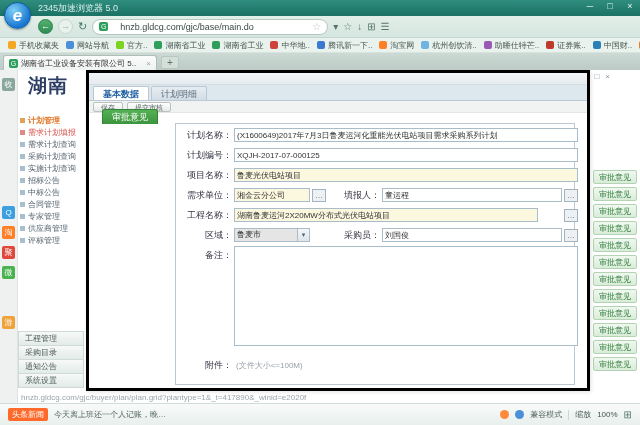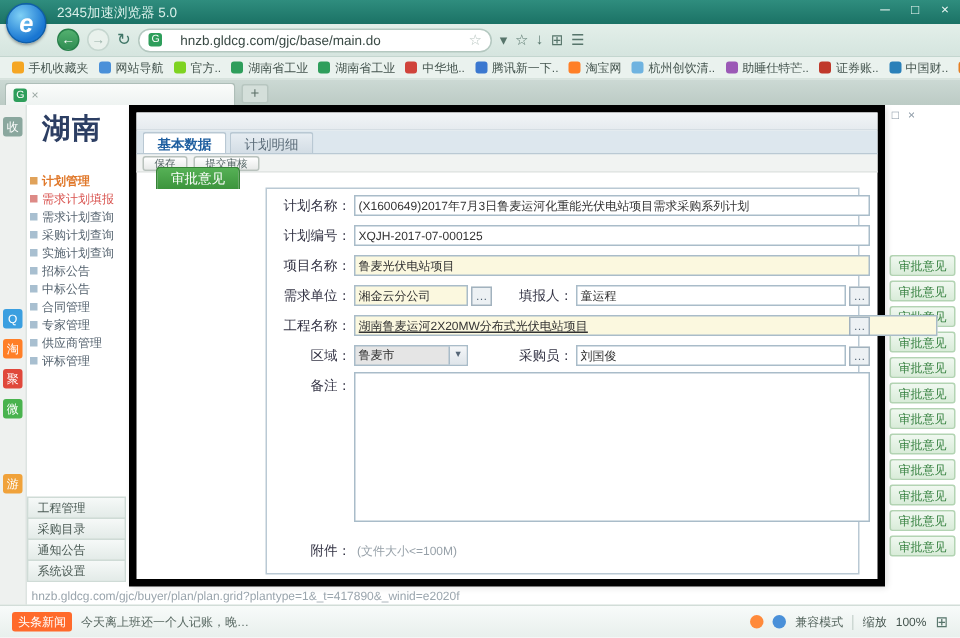--- a/index.html
+++ b/index.html
@@ -71,21 +71,21 @@
 
   .bottom-groups{position:absolute;left:0;bottom:15px;width:66px}
   .group-bar{height:15px;background:linear-gradient(#f6f9f8,#e3ebe8);border:1px solid #cfdbd6;margin-top:-1px;font-size:8px;line-height:14px;padding-left:6px;color:#4a5a54}
 
   .right-col{position:absolute;right:3px;top:100px;width:44px;z-index:2}
   .appr-btn{height:14px;margin-bottom:3px;background:linear-gradient(#f0f8f0,#d9ecd9);border:1px solid #b3d4b3;border-radius:2px;font-size:8px;line-height:13px;text-align:center;color:#35803f}
 
   .status-link{position:absolute;left:3px;bottom:1px;font-size:8px;color:#9aa5ad;white-space:nowrap;z-index:5}
 
   
-  .dialog{position:absolute;left:68px;top:0;width:504px;bottom:12px;background:#fff;border:5px solid #000000;box-shadow:1px 1px 4px rgba(0,0,0,.12);z-index:4}
+  .dialog{position:absolute;left:68px;top:0;width:504px;bottom:12px;background:#fff;border:3px solid #000000;box-shadow:1px 1px 4px rgba(0,0,0,.12);z-index:4}
   .m-head{height:12px;background:linear-gradient(#f2f5f7,#e6ebef);border-bottom:1px solid #d5dde3}
   .m-tabs{height:16px;background:#dde7ee;border-bottom:1px solid #bac9d4;display:flex;align-items:flex-end;gap:2px;padding-left:4px}
   .m-tab{height:14px;padding:0 9px;font-size:9px;line-height:14px;color:#5a6b78;background:linear-gradient(#e7edf2,#d3dde5);border:1px solid #b9c8d3;border-bottom:none;border-radius:2px 2px 0 0}
   .m-tab.active{background:#fff;color:#1f5fa0;font-weight:bold}
   .m-toolbar{height:12px;background:#f1f3f2;border-bottom:1px solid #e2e6e4;display:flex;gap:4px;padding:1px 4px}
   .sm-btn{height:10px;padding:0 7px;font-size:7px;line-height:9px;background:linear-gradient(#fff,#e7e9e8);border:1px solid #b9c2bd;border-radius:2px;color:#566}
   .section-tab{position:absolute;left:13px;top:36px;height:15px;padding:0 9px;background:linear-gradient(#56b156,#3c943c);border:1px solid #358435;border-bottom:none;border-radius:3px 3px 0 0;color:#fff;font-size:9px;line-height:14px;z-index:5}
   .form-box{position:absolute;left:86px;top:50px;right:12px;bottom:3px;border:1px solid #bac9d4;background:#fff}
   .f-row{position:absolute;left:0;right:0;height:16px}
   .f-label{position:absolute;left:0;width:56px;text-align:right;font-size:9px;color:#334;line-height:15px;white-space:nowrap}
@@ -211,20 +211,21 @@
 
       <div class="bm">
         <span class="bm-ico" style="background: rgb(230, 126, 34);"></span>
 
       </div>
     </div>
 
   <div class="tabbar">
     <div class="tab">
       <span class="fav">G</span>
+      <span class="tab-title">湖南省工业设备安装有限公司 5..</span>
       <span class="tab-close">×</span>
     </div>
     <div class="newtab">+</div>
   </div>
 
   <div class="main">
 
     <div class="side-strip">
 
         <div class="s-ico" style="background: rgb(138, 167, 158);">收</div>
@@ -371,21 +372,21 @@
           <div class="f-row" style="top:64px">
             <span class="f-label">需求单位：</span>
             <input class="f-input in-short ro" value="湘金云分公司" style="">
             <button class="dots d1">…</button>
             <span class="f-label2">填报人：</span>
             <input class="f-input in-mid" value="童运程" style="">
             <button class="dots dr">…</button>
           </div>
           <div class="f-row" style="top:84px">
             <span class="f-label">工程名称：</span>
-            <input class="f-input ro" style="left: 58px; width: 389px; text-decoration: underline;" value="湖南鲁麦运河2X20MW分布式光伏电站项目">
+            <input class="f-input ro" style="left: 58px; width: 304px;" value="湖南鲁麦运河2X20MW分布式光伏电站项目">
             <button class="dots dr">…</button>
           </div>
           <div class="f-row" style="top:104px">
             <span class="f-label">区域：</span>
             <div class="f-select">
               <span class="sel-val">鲁麦市</span>
               <span class="sel-arrow">▾</span>
             </div>
             <span class="f-label2">采购员：</span>
             <input class="f-input in-mid" value="刘国俊" style="">

